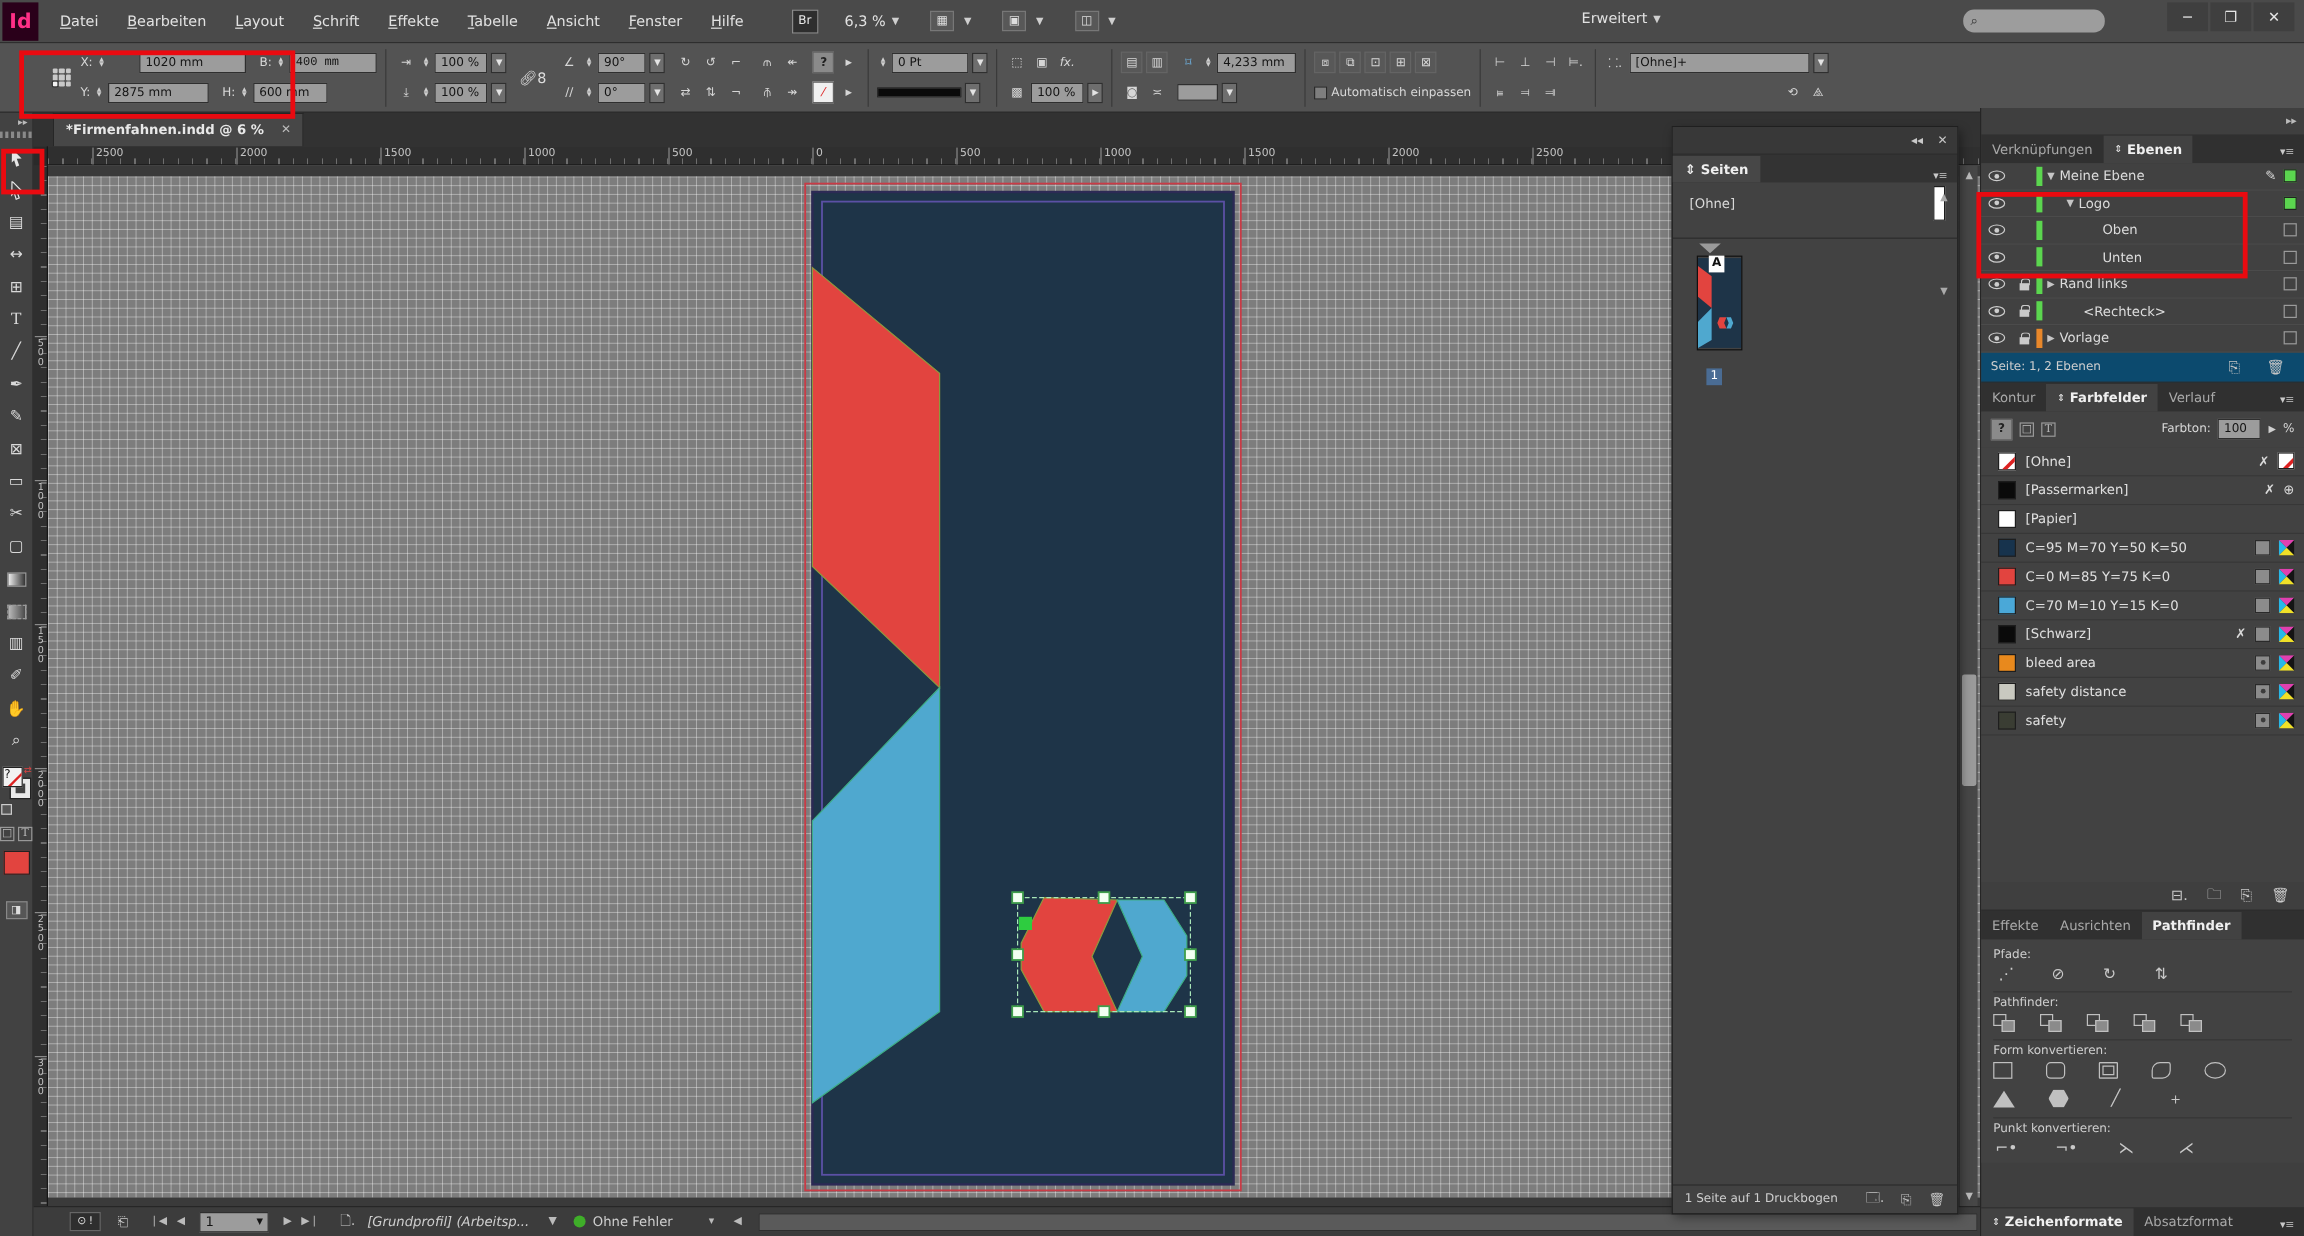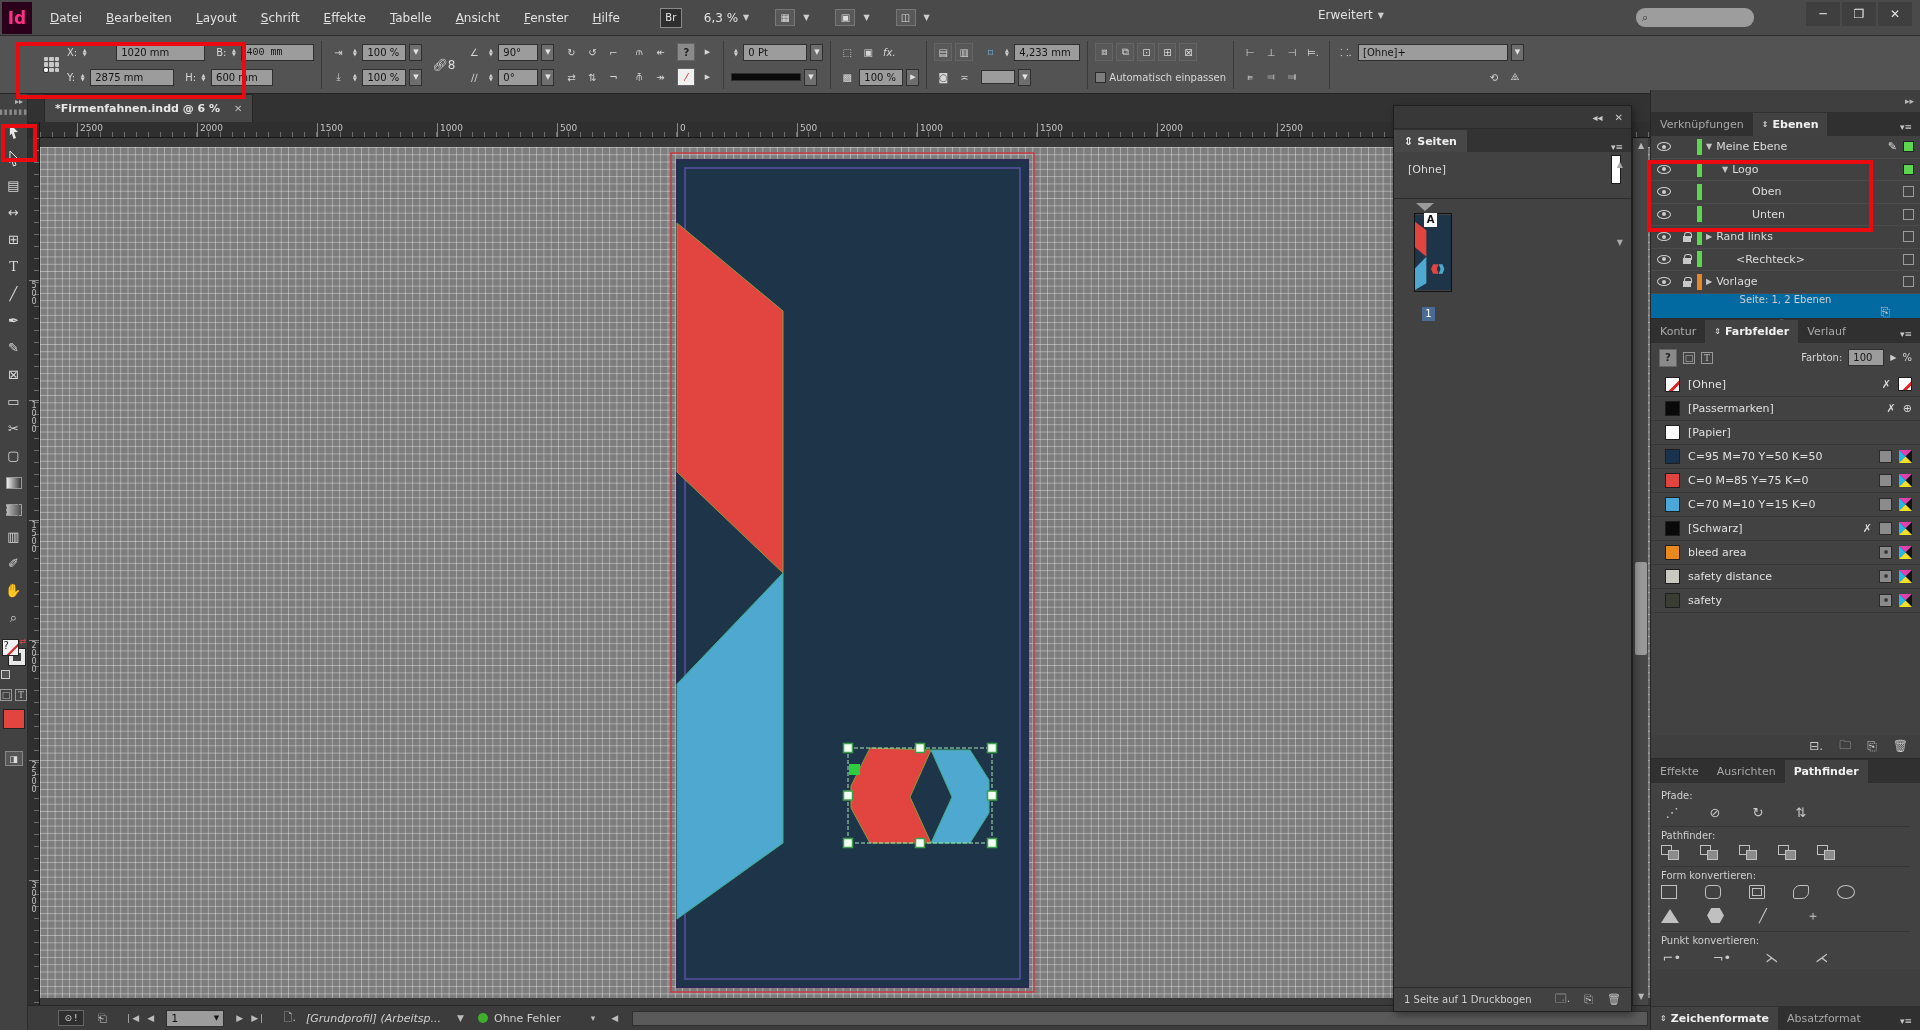--- a/index.html
+++ b/index.html
@@ -159,21 +159,21 @@
   .lock { position:relative; width:8px; height:6px; background:#c9c9c9; margin-top:4px; }
   .lock::before { content:''; position:absolute; left:1px; top:-4px; width:6px; height:5px; border:1.5px solid #c9c9c9;
                   border-bottom:none; border-radius:3px 3px 0 0; }
   .lcolor { width:5px; height:16px; margin-right:4px; }
   .larrow { font-size:8px; color:#c5c5c5; margin-right:4px; }
   .lname { flex:1; white-space:nowrap; overflow:hidden; }
   .lpen { font-size:11px; color:#ddd; margin-right:6px; }
   .lsq { width:11px; height:11px; border:1px solid #9b9b9b; }
   .lsq.filled { background:#5bd64f; border-color:#222; }
   #layers-footer { height:25px; display:flex; align-items:center; padding:0 8px; font-size:10px; color:#cfcfcf;
-                   border-bottom:1px solid #2b2b2b; background:#0369a1;flex-direction:column; }
+                   border-bottom:1px solid #2b2b2b; background:#0c4a6e; }
   #layers-footer .ic { font-size:12px; color:#c5c5c5; }
 
   #farb-controls { height:30px; display:flex; align-items:center; gap:6px; padding:0 8px; background:#424242; font-size:10px; }
   .srow { height:24px; display:flex; align-items:center; background:#424242; border-bottom:1px solid #373737;
           font-size:11px; color:#e0e0e0; padding:0 8px 0 14px; }
   .chip { width:15px; height:15px; border:1px solid #1e1e1e; margin-right:8px; flex:none; }
   .chip.none { position:relative; background:#fff; overflow:hidden; }
   .chip.none::after, .none-mini::after { content:''; position:absolute; left:-4px; top:6px; width:28px; height:2.5px;
         background:#d22; transform:rotate(-45deg); }
   .sname { flex:1; white-space:nowrap; overflow:hidden; }

